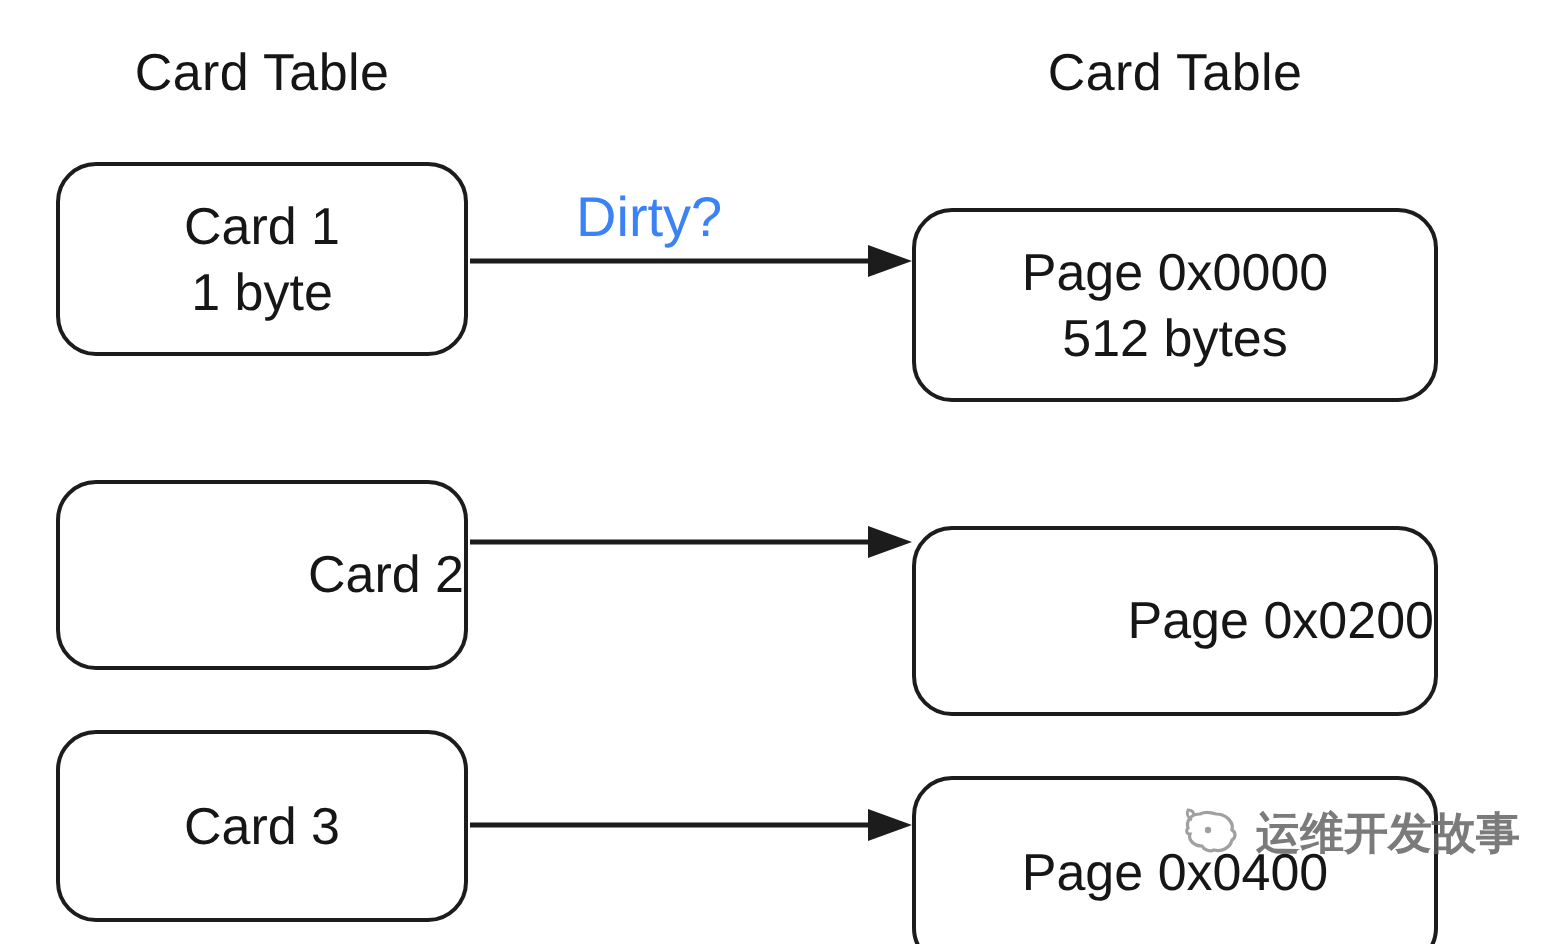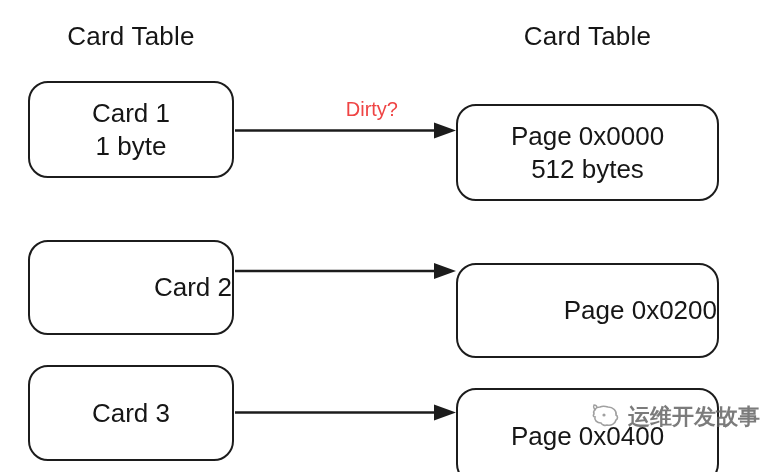--- a/index.html
+++ b/index.html
@@ -50,24 +50,24 @@
     position:absolute;
     left:0;top:0;width:775px;height:472px;
     pointer-events:none;
   }
   .arrow-layer line{stroke:var(--stroke);stroke-width:2.6;}
   .arrow-layer polygon{fill:var(--stroke);}
   .arrow-label{
     position:absolute;
     left:288px;top:94px;
     width:110px;
-    text-align:right;
-    font-size:20px;
+    text-align:left;
+    font-size:28px;
     line-height:30px;
-    color:#ef4444;
+    color:#3b82f6;
   }
   .watermark{
     position:absolute;
     left:592px;top:404px;
     display:flex;
     align-items:center;
     gap:6px;
     color:var(--wm);
     opacity:0.82;
     font-size:22px;

